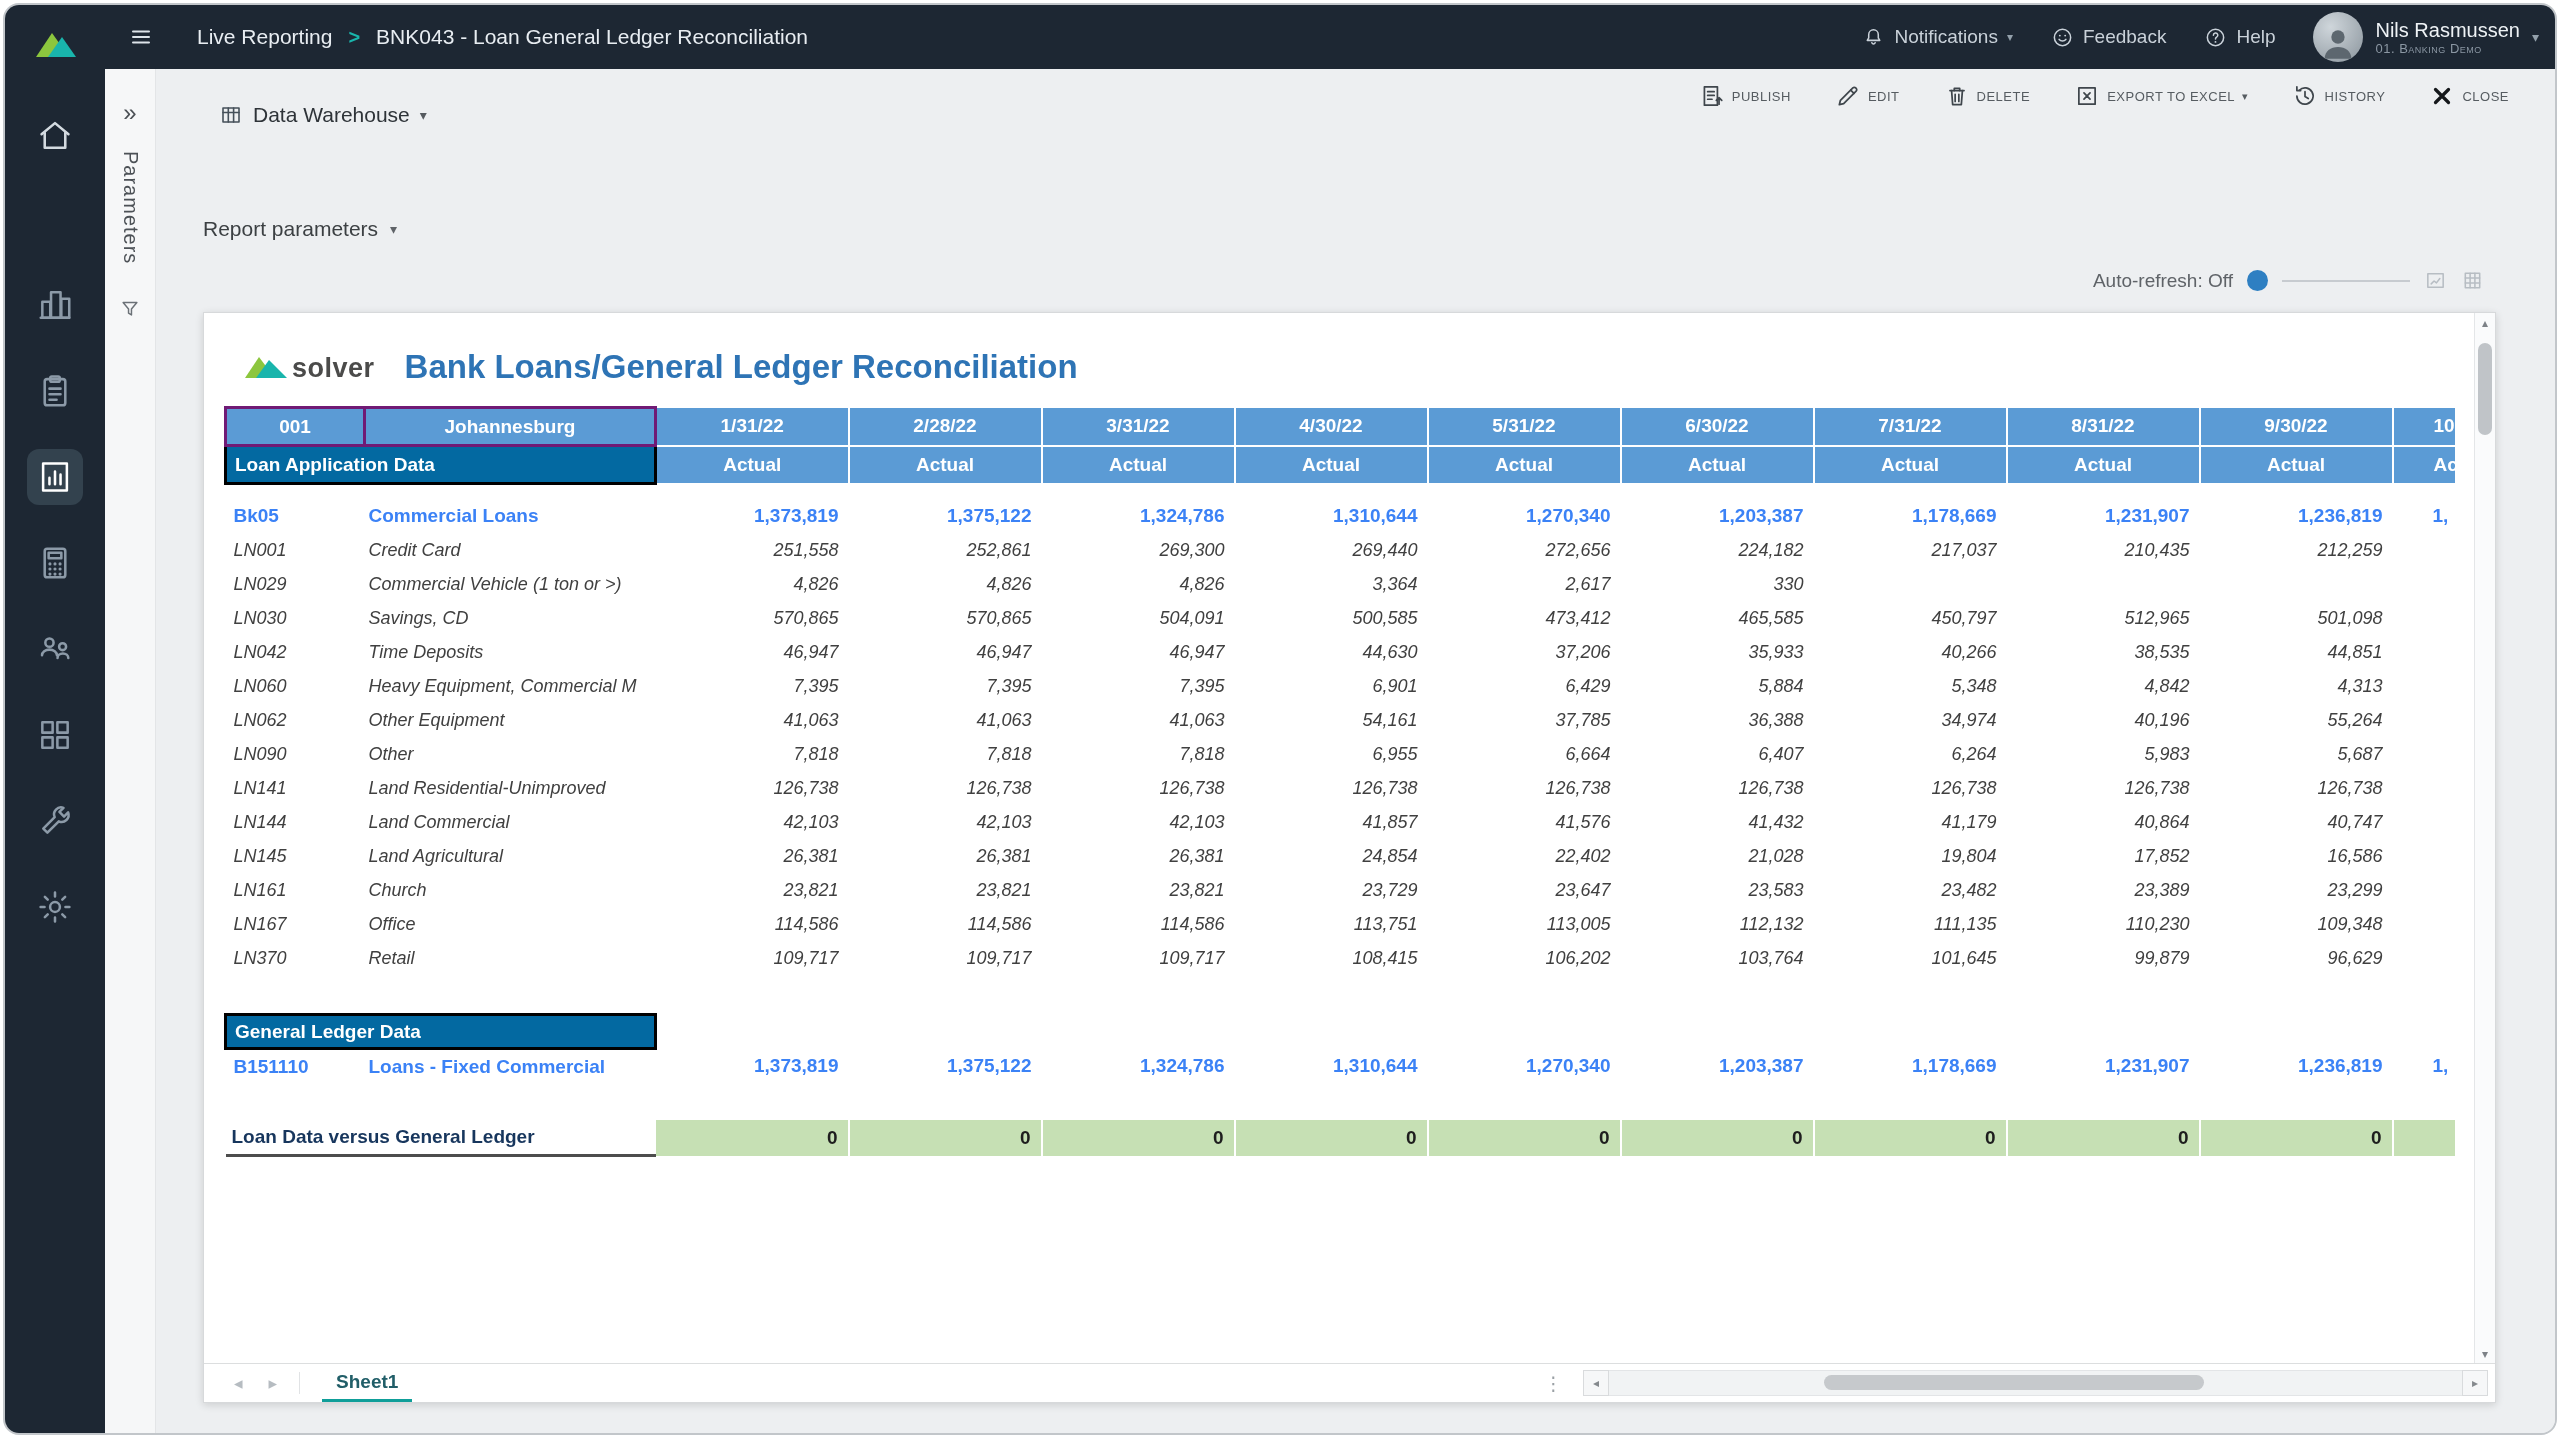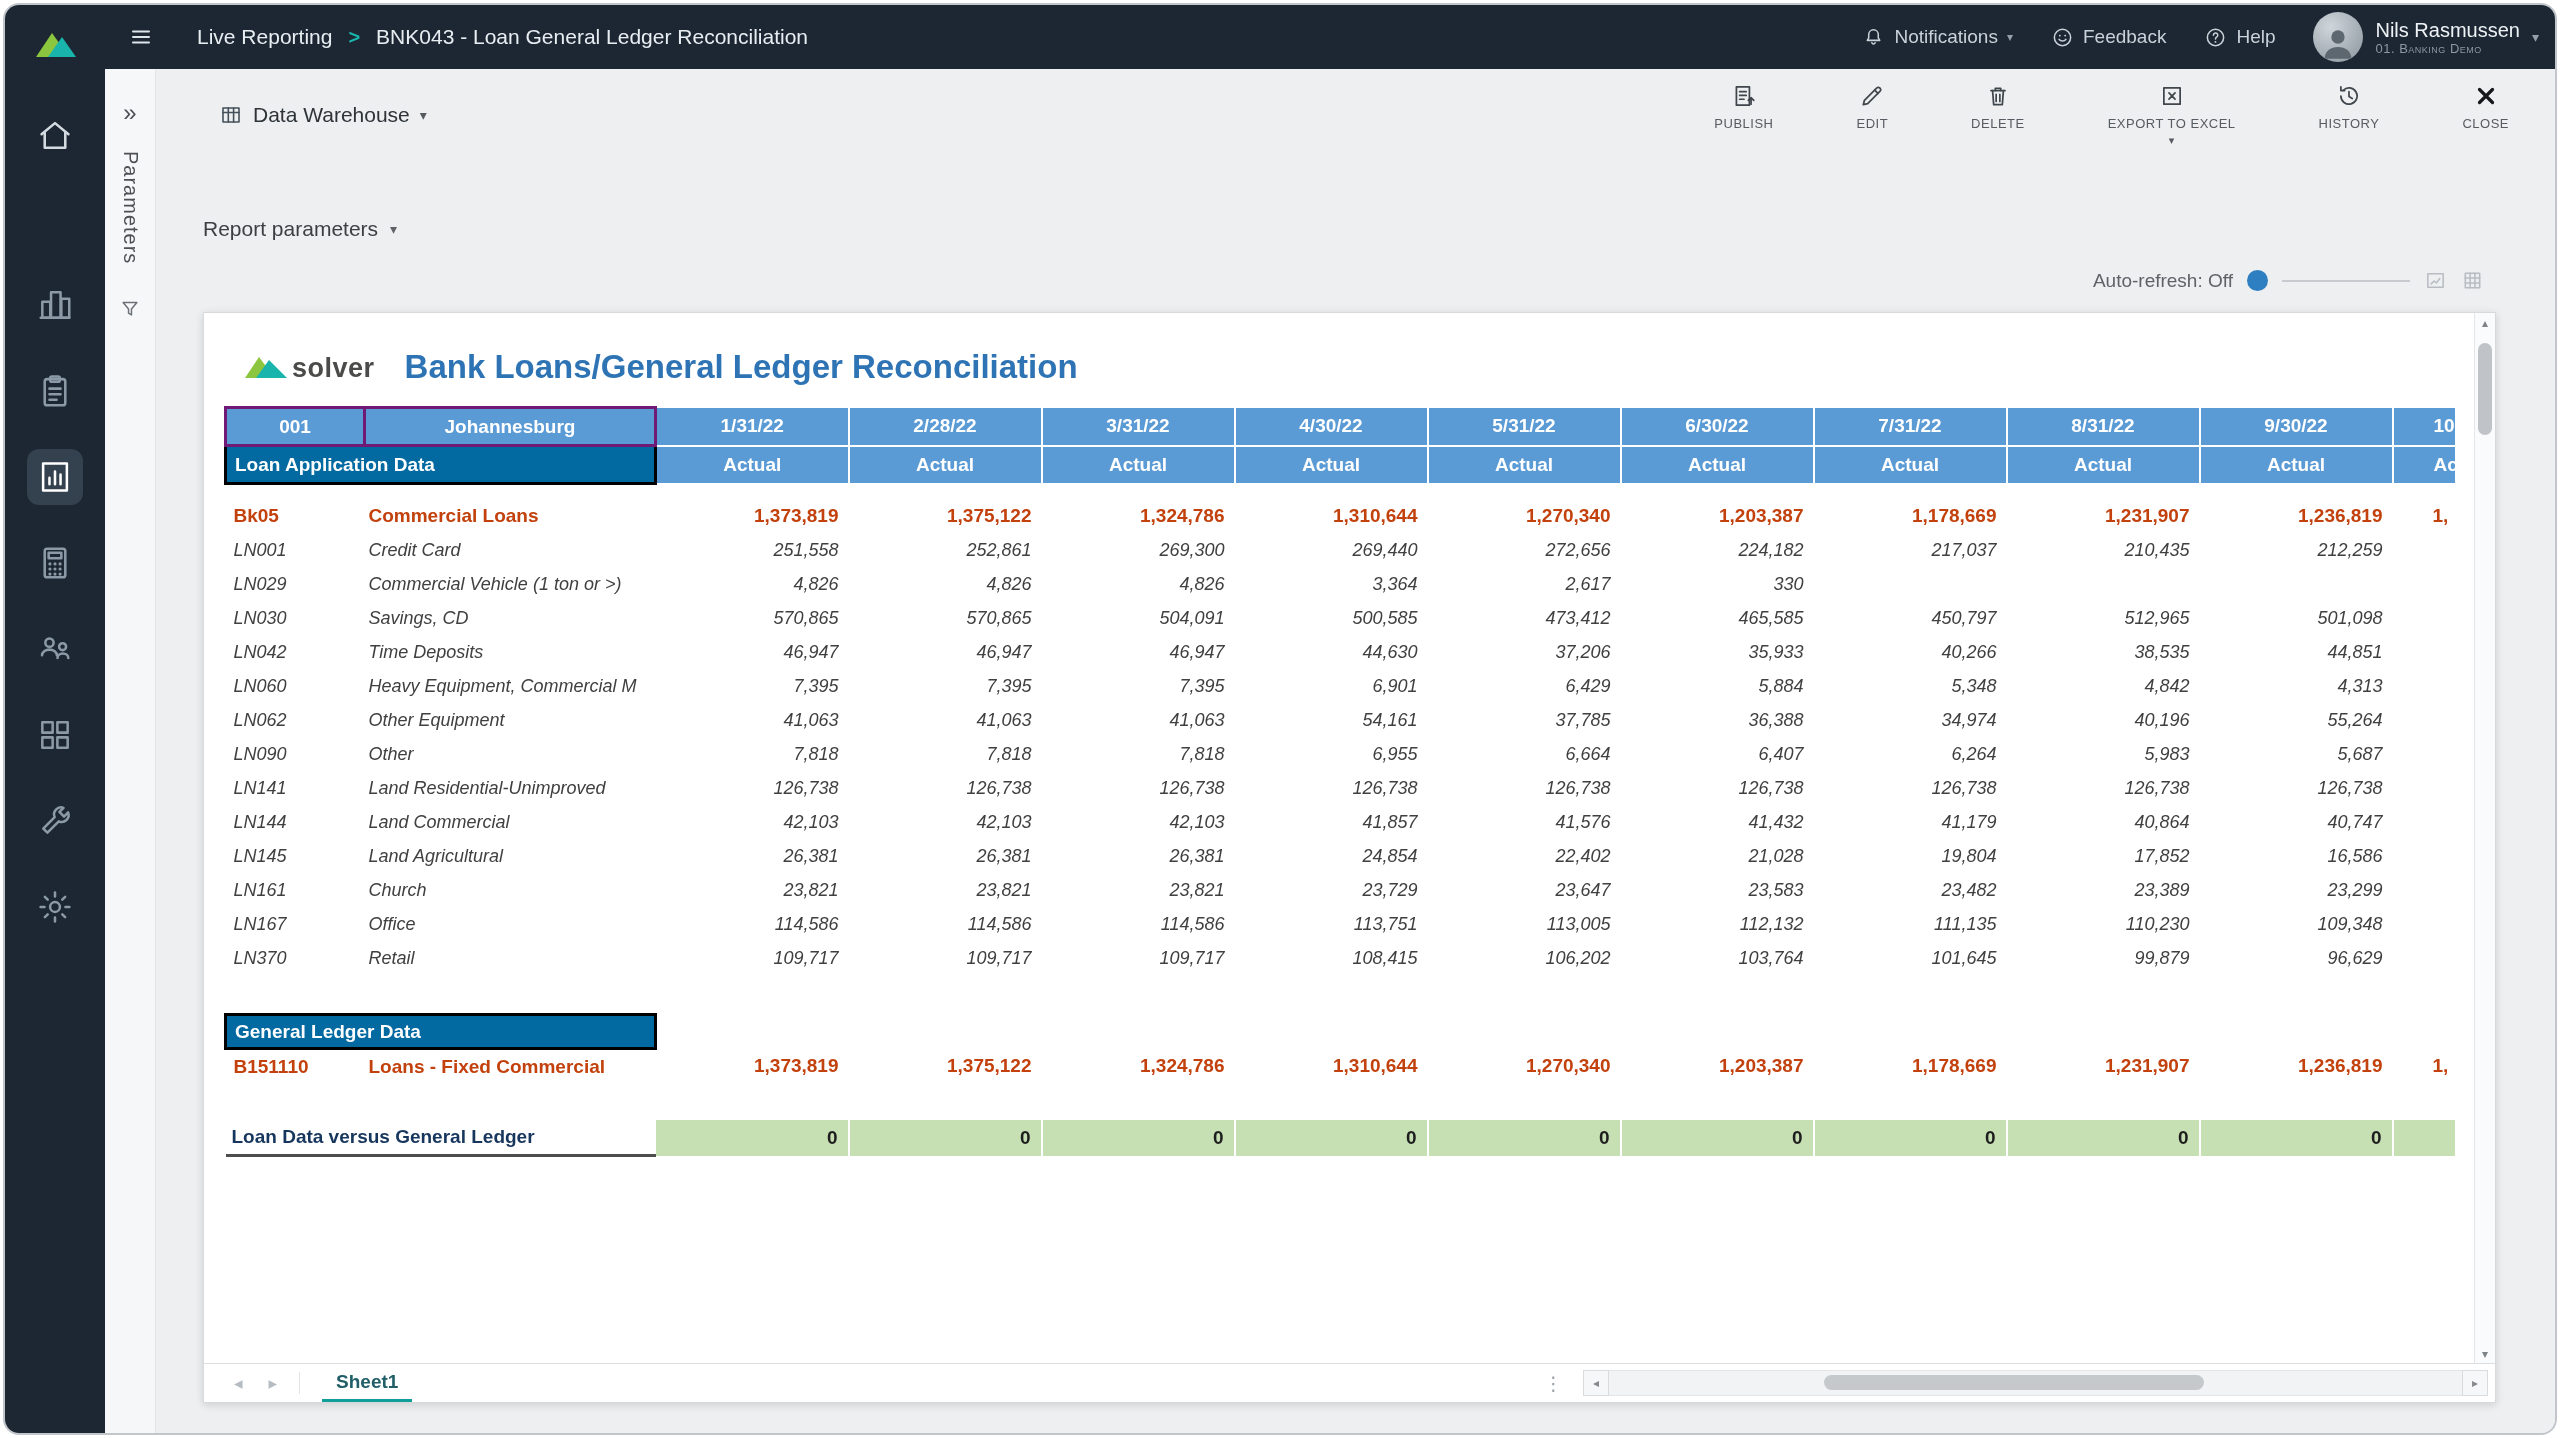--- a/index.html
+++ b/index.html
@@ -38,21 +38,21 @@
   .rail svg{width:22px;height:22px;}
 
   
   .content{position:absolute;left:150px;top:64px;right:0;bottom:0;background:#edeff1;}
 
   .toolbar{position:absolute;top:14px;left:64px;right:46px;display:flex;justify-content:space-between;align-items:flex-start;}
   .dw{display:flex;align-items:center;gap:10px;margin-top:20px;font-size:21px;color:#2e3338;cursor:pointer;}
   .dw svg{width:24px;height:24px;color:#45505a;}
   .dw .chev{font-size:14px;color:#555a5f;}
   .actions{display:flex;gap:44px;}
-  .action{display:flex;flex-direction:column;align-items:center;gap:7px;cursor:pointer;color:#3f464c;margin-left:39px;}
+  .action{display:flex;align-items:center;gap:7px;cursor:pointer;color:#3f464c;}
   .action .lbl{font-size:13px;letter-spacing:.5px;color:#565c61;font-weight:500;white-space:nowrap;}
   .action svg{width:26px;height:26px;}
   .action .sub-chev{font-size:11px;color:#565c61;line-height:4px;}
   .action.close-a{color:#15181b;}
 
   .report-params{position:absolute;top:148px;left:48px;display:flex;align-items:center;gap:12px;font-size:21px;color:#3c4043;cursor:pointer;}
   .report-params .chev{font-size:14px;color:#5f6368;}
 
   .autorow{position:absolute;top:200px;right:71px;display:flex;align-items:center;gap:14px;}
   .autorow .ar-label{font-size:19px;color:#5f6368;}
@@ -72,21 +72,21 @@
   table.rep td{height:32px;vertical-align:middle;white-space:nowrap;overflow:hidden;}
   tr.hdr td{height:33px;}
   tr.sp1 td{height:12px;} tr.sp2 td{height:36px;} tr.sp3 td{height:34px;}
   tr.glh td{height:29px;}
   .h1black{background:#5b9bd5;color:#fff;font-weight:700;text-align:center;border:3px solid #701a75;font-size:19px;}
   .hblue{background:#5b9bd5;color:#fff;font-weight:700;text-align:center;border-right:2px solid #fff;border-bottom:2px solid #fff;font-size:19px;}
   .sechdr{background:#0369a1;color:#fff;font-weight:700;text-align:left;padding-left:8px;border:3px solid #000;font-size:19px;}
   .num{text-align:right;padding-right:10px;}
   .code{padding-left:8px;}
   .name{padding-left:4px;}
-  .tot{font-weight:700;color:#c2410c;}
+  .tot{font-weight:700;color:#3b82f6;}
   .det{font-style:italic;color:#404040;font-size:18px;}
   .varlab{font-weight:700;color:#17365d;border-bottom:3px solid #4d4d4d;padding-left:6px;}
   .grn{background:#c6e0b4;font-weight:700;color:#1e1e1e;border-right:2px solid #fff;}
   .col10{text-align:left;padding-left:40px;}
 
   
   .vscroll{position:absolute;right:0;top:0;bottom:38px;width:20px;background:#fafbfc;border-left:1px solid #e4e6e8;}
   .vscroll .va{position:absolute;left:0;right:0;height:20px;text-align:center;font-size:12px;color:#7d8287;line-height:20px;cursor:pointer;}
   .vscroll .va.top{top:0;} .vscroll .va.bot{bottom:0;}
   .vthumb{position:absolute;left:3px;right:3px;top:30px;height:92px;background:#c0c4c8;border-radius:7px;cursor:pointer;}

